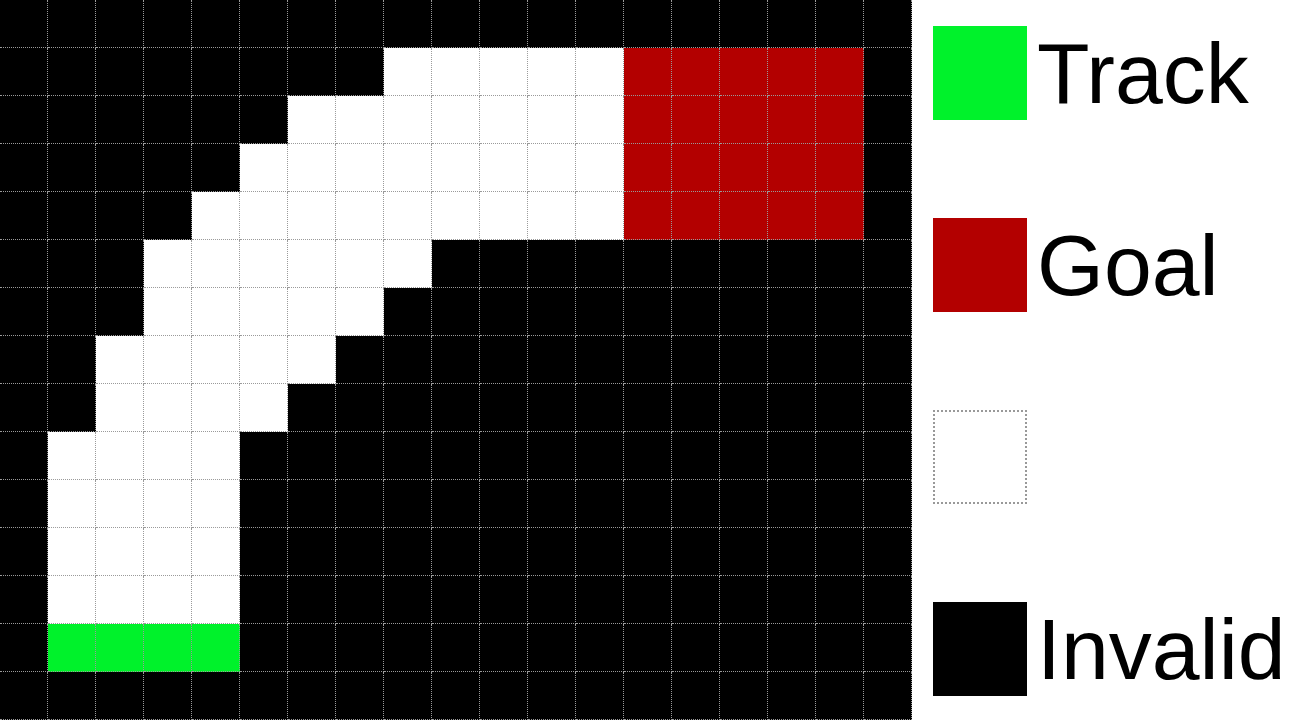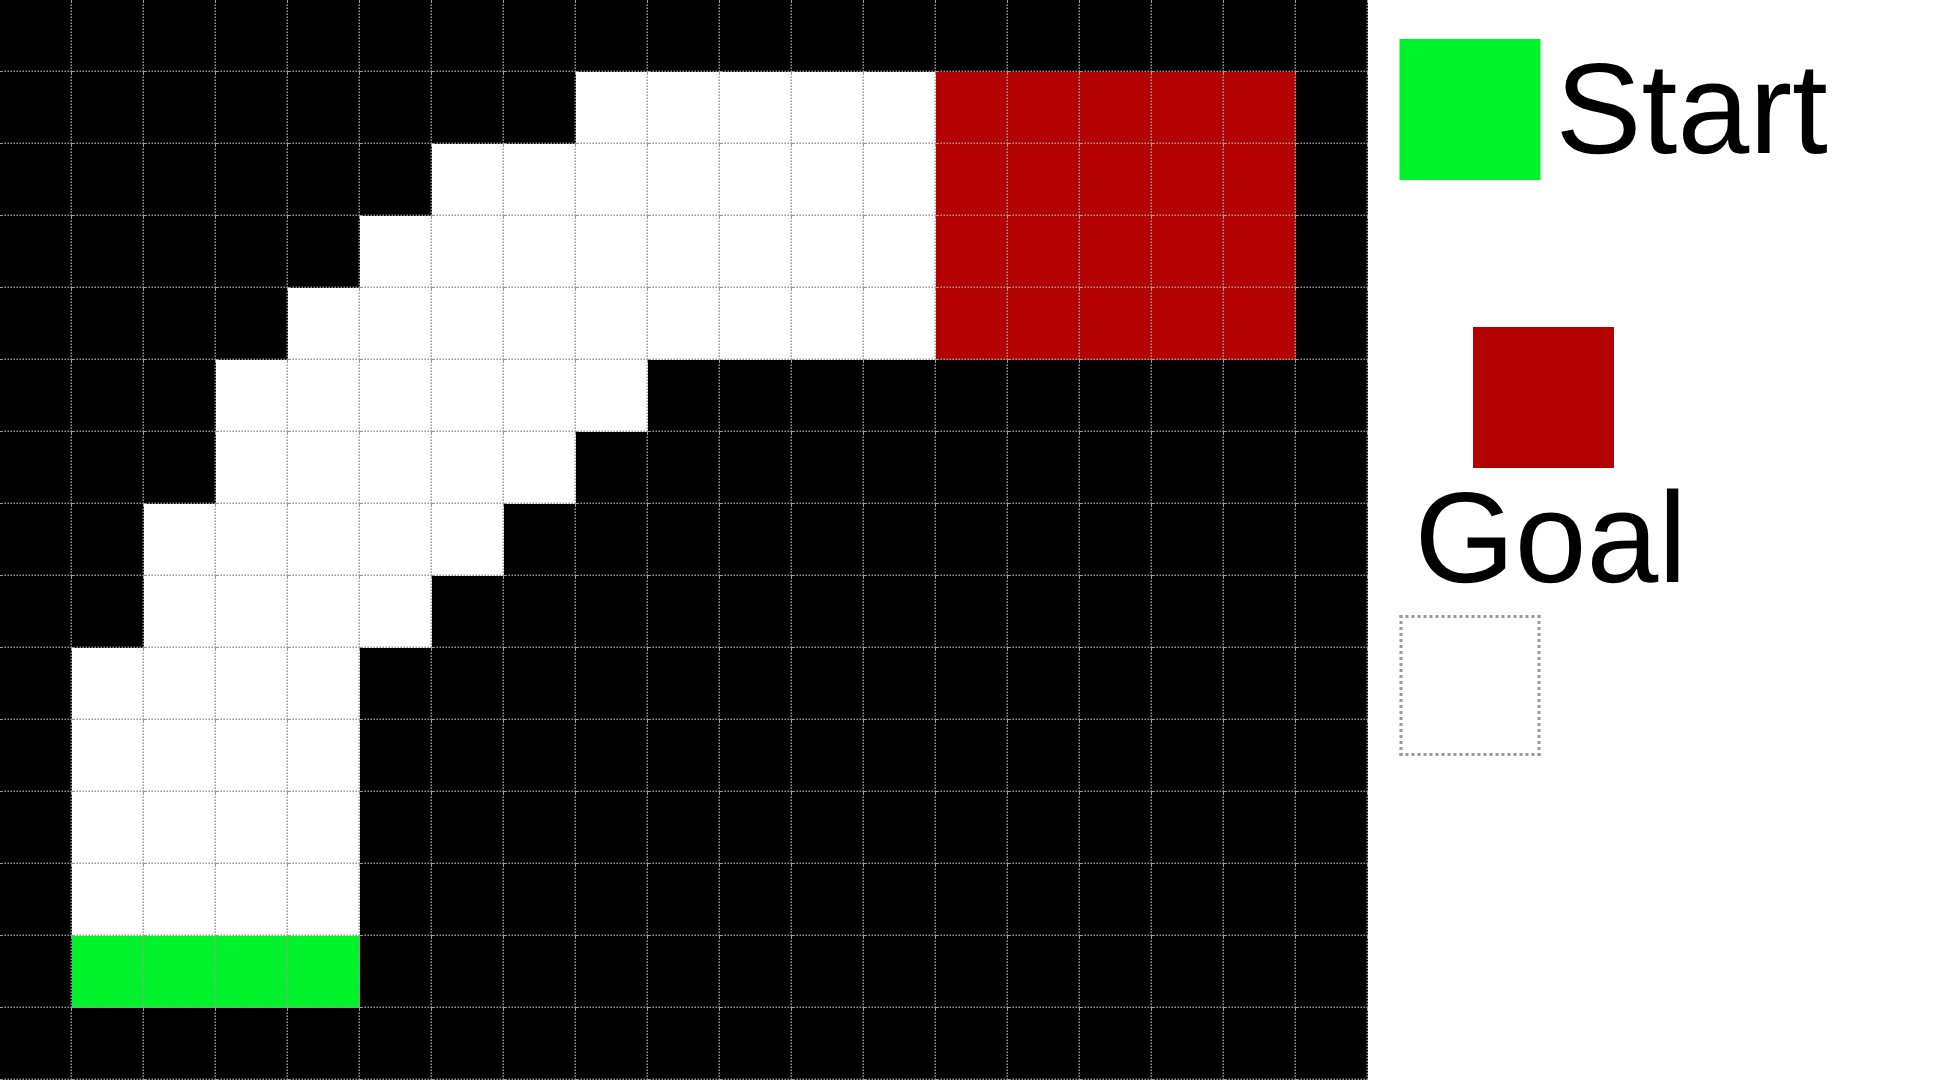--- a/index.html
+++ b/index.html
@@ -350,27 +350,31 @@
       <div class="cell" style="background: rgb(0, 0, 0);"></div>
       <div class="cell" style="background: rgb(0, 0, 0);"></div>
       <div class="cell" style="background: rgb(0, 0, 0);"></div>
       <div class="cell" style="background: rgb(0, 0, 0);"></div>
     </div>
 
   <div class="legend">
 
     <div class="legend-item" style="top: 26px;">
       <div class="swatch" style="background: rgb(0, 242, 43);"></div>
-      <div class="legend-label">Start</div>
-    </div>
-
-    <div class="legend-item" style="top: 218px; flex-direction: column;">
+      <div class="legend-label">Track</div>
+    </div>
+
+    <div class="legend-item" style="top: 218px;">
       <div class="swatch" style="background: rgb(179, 0, 0);"></div>
       <div class="legend-label">Goal</div>
     </div>
 
     <div class="legend-item" style="top: 410px;">
       <div class="swatch" style="background: rgb(255, 255, 255); border: 2px dotted rgb(153, 153, 153);"></div>
     </div>
 
+    <div class="legend-item" style="top: 602px;">
+      <div class="swatch" style="background: rgb(0, 0, 0);"></div>
+      <div class="legend-label">Invalid</div>
+    </div>
 
   </div>
 </div>
 
 </body></html>

